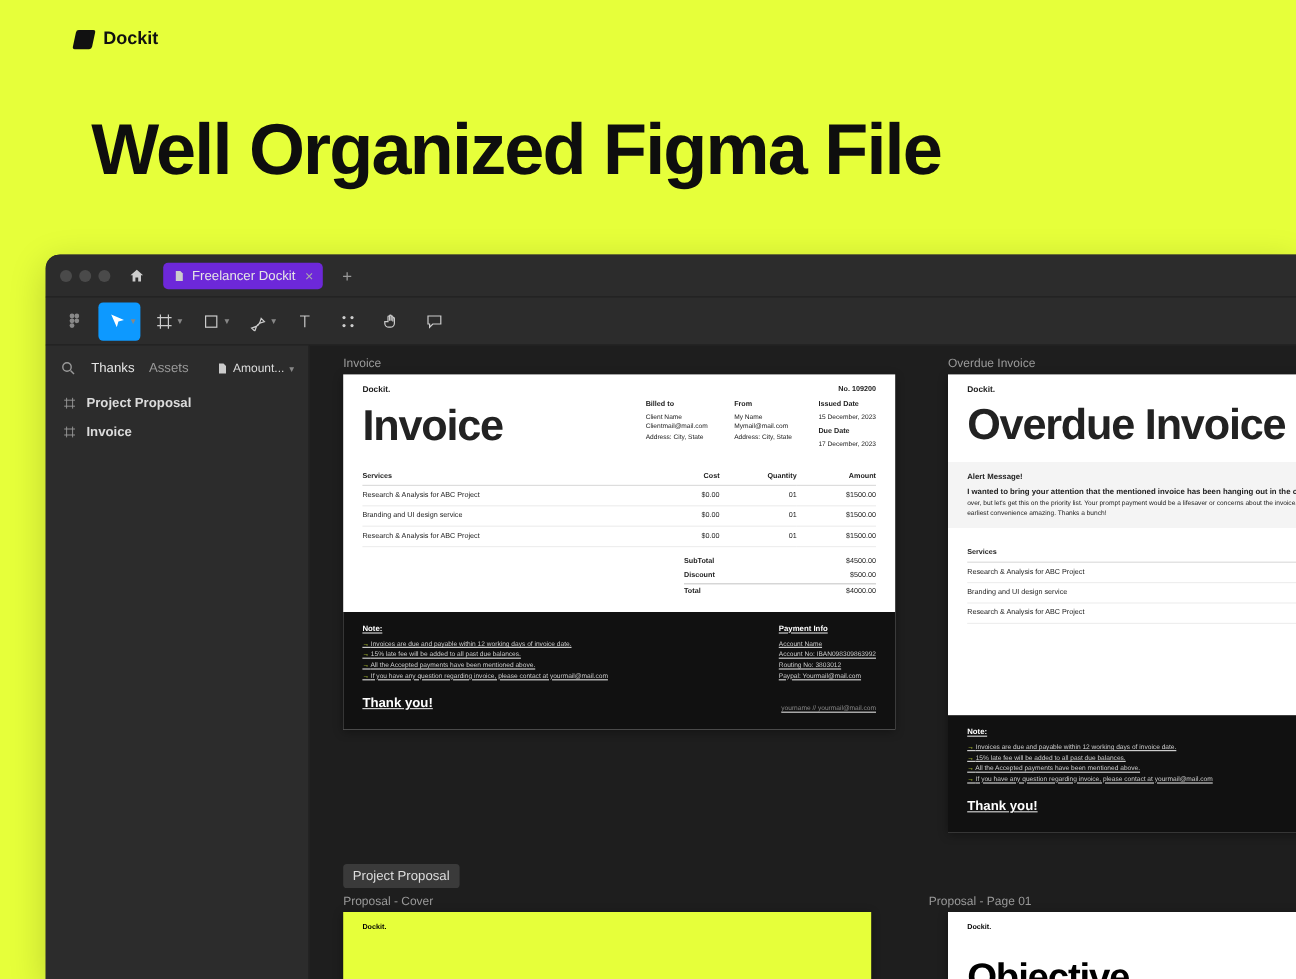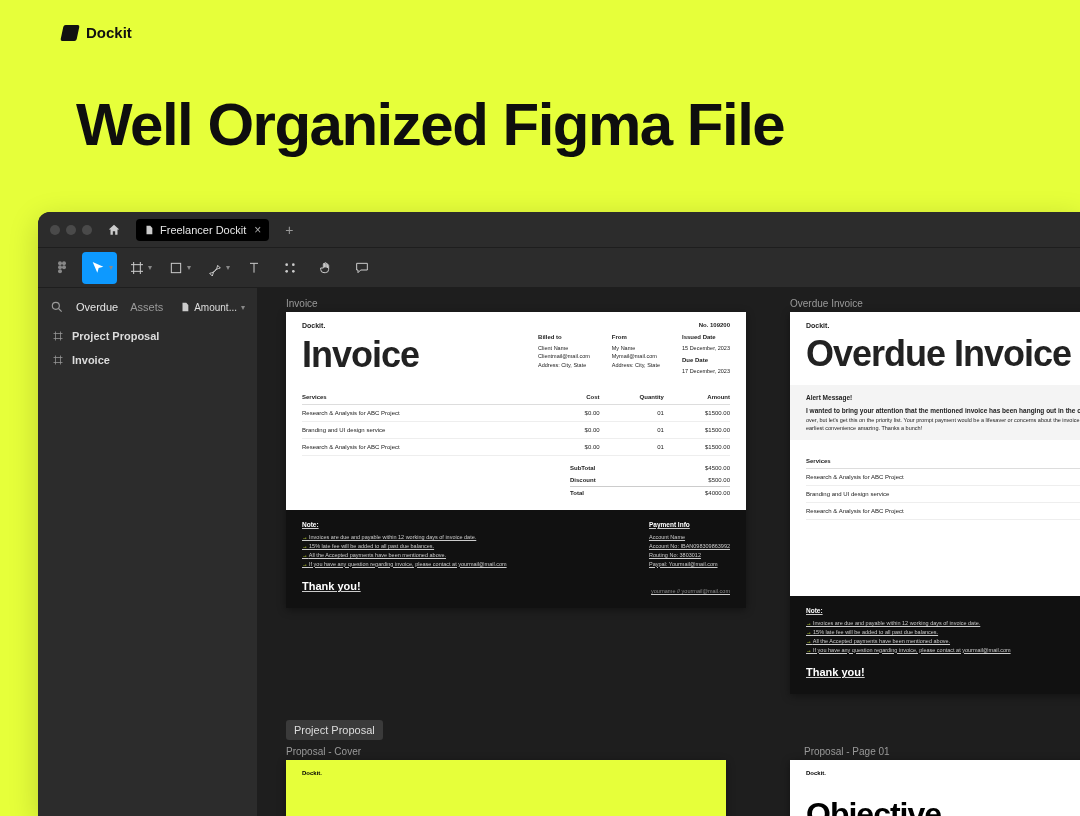--- a/index.html
+++ b/index.html
@@ -7,21 +7,21 @@
 .page-header { padding: 24px 28px 0; }
 .brand { display: flex; align-items: center; gap: 8px; font-weight: 700; font-size: 15px; color: #111; padding-left: 34px; }
 .brand-icon { width: 16px; height: 16px; background: #111; transform: skewX(-12deg); border-radius: 2px; }
 .hero-title { font-size: 60px; font-weight: 800; letter-spacing: -1.5px; color: #0e0e0e; padding: 52px 28px 30px; line-height: 1.05; margin-left: 48px; }
 
 .figma-window { position: absolute; left: 38px; top: 212px; right: 0; bottom: 0; background: #2c2c2c; border-radius: 12px 0 0 0; overflow: hidden; box-shadow: 0 8px 30px rgba(0,0,0,0.18); }
 .titlebar { display: flex; align-items: center; height: 36px; padding: 0 12px; background: #2c2c2c; border-bottom: 1px solid #1e1e1e; gap: 10px; }
 .traffic { display: flex; gap: 6px; }
 .dot { width: 10px; height: 10px; border-radius: 50%; background: #4a4a4a; }
 .home-btn { display:flex; align-items:center; justify-content:center; width:24px; height:24px; color:#ccc; }
-.tab { display: flex; align-items: center; gap: 6px; background: #000000; padding: 4px 8px; border-radius: 4px; color: #e6e6e6; font-size: 11px; }
+.tab { display: flex; align-items: center; gap: 6px; background: #6d28d9; padding: 4px 8px; border-radius: 4px; color: #e6e6e6; font-size: 11px; }
 .tab-close { color:#aaa; font-size:12px; margin-left:2px; }
 .add-tab { color:#999; font-size:14px; padding:0 6px; }
 
 .toolbar { display:flex; align-items:center; height:40px; background:#2c2c2c; padding:0 8px; gap:4px; border-bottom:1px solid #1e1e1e; }
 .tool { width:32px; height:32px; display:flex; align-items:center; justify-content:center; color:#ccc; border-radius:4px; position:relative; }
 .tool.active { background:#0d99ff; color:#fff; }
 .tool svg { width:16px; height:16px; }
 .tool-caret { font-size:8px; margin-left:3px; color:#888; }
 .tool.has-caret { width:auto; padding:0 4px 0 8px; }
 
@@ -171,21 +171,21 @@
     </div>
   </div>
 
   <div class="workspace">
     <div class="sidebar">
       <div class="side-tabs">
         <svg class="search" viewBox="0 0 24 24" stroke="#9a9a9a" fill="none" stroke-width="2">
             <circle cx="10" cy="10" r="6"></circle>
             <path d="M15 15l5 5"></path>
           </svg>
-        <span class="sel">Overdue</span>
+        <span class="sel">Thanks</span>
         <span>Assets</span>
         <span class="side-page">
           <svg width="10" height="10" viewBox="0 0 24 24" fill="#ccc">
               <path d="M6 2h9l5 5v15H6z"></path>
             </svg>
           <span>Amount...</span>
           <span style="font-size:8px;color:#888;">▾</span>
         </span>
       </div>
       <div class="layer-item">
@@ -344,21 +344,21 @@
               <div class="arrow">If you have any question regarding invoice, please contact at yourmail@mail.com</div>
             </div>
           </div>
           <div class="inv-thanks">Thank you!</div>
         </div>
       </div>
 
       <div class="section-title" style="left:28px; top:432px;">Project Proposal</div>
 
       <div class="frame-label" style="left:28px; top:458px;">Proposal - Cover</div>
-      <div class="frame-label" style="left:546px; top:458px;">Proposal - Page 01</div>
+      <div class="frame-label" style="left:516px; top:458px;">Proposal - Page 01</div>
 
       <div class="frame prop-cover">
         <div class="prop-inner">
           <span style="font-weight:700;">Dockit.</span>
         </div>
       </div>
 
       <div class="frame prop-page">
         <div class="prop-inner" style="display:flex;justify-content:space-between;">
           <div>

